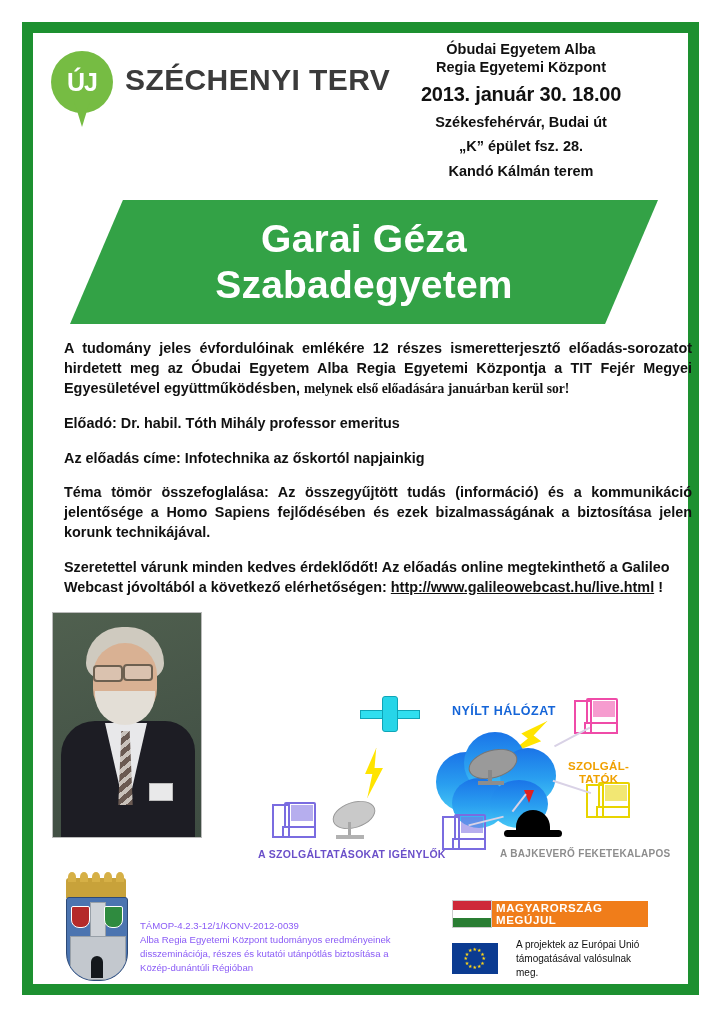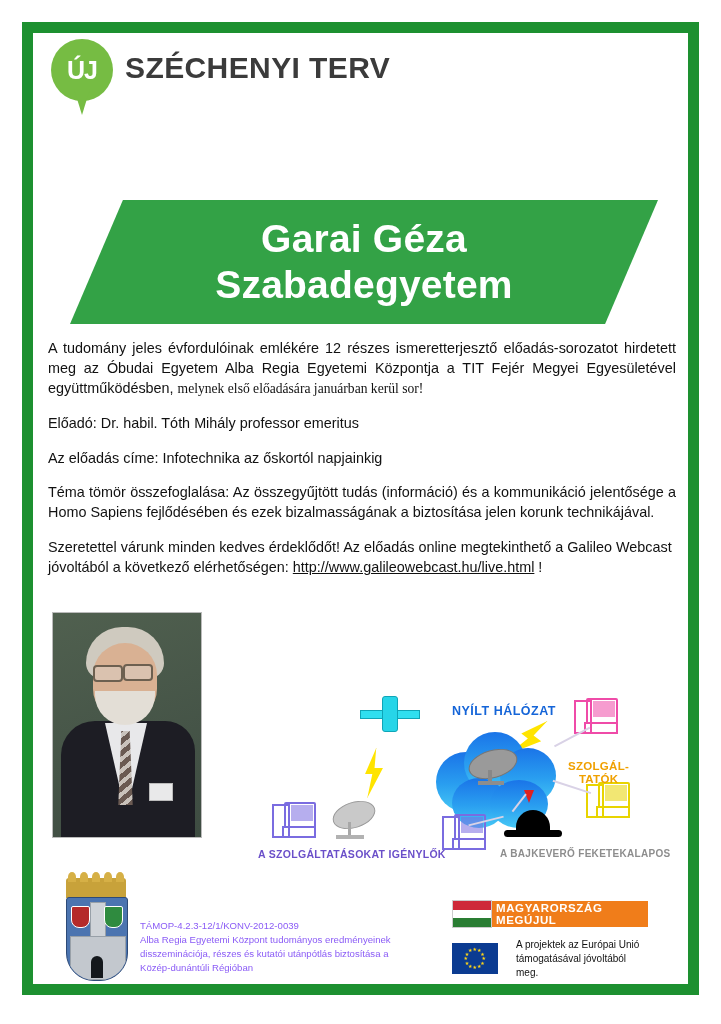--- a/index.html
+++ b/index.html
@@ -16,21 +16,21 @@
     position:absolute;left:22px;top:22px;
     width:677px;height:973px;
     border:11px solid #1d9030;
     box-sizing:border-box;
     background:#ffffff;
   }
 
   
   .header{position:absolute;left:33px;top:33px;width:655px;height:165px;}
 
-  .logo-wrap{position:absolute;left:18px;top:6px;width:320px;height:86px;}
+  .logo-wrap{position:absolute;left:18px;top:18px;width:320px;height:86px;}
   .pin{
     position:absolute;left:0;top:0;width:62px;height:62px;border-radius:50%;
     background:#76bc43;
   }
   .pin-tail{
     position:absolute;left:23px;top:50px;width:0;height:0;
     border-left:8px solid transparent;border-right:8px solid transparent;
     border-top:26px solid #76bc43;
   }
   .pin-text{
@@ -59,21 +59,21 @@
     background:#33a246;
     clip-path:polygon(9% 0, 100% 0, 91% 100%, 0% 100%);
     display:flex;flex-direction:column;align-items:center;justify-content:center;
   }
   .banner-line{
     color:#ffffff;font-size:39px;font-weight:bold;line-height:1.17;
     text-align:center;letter-spacing:0.2px;
   }
 
   
-  .body{position:absolute;left:48px;top:339px;width:628px;color:#111;}
+  .body{position:absolute;left:64px;top:339px;width:628px;color:#111;font-weight:bold;}
   .para{font-size:14.4px;line-height:1.38;margin-bottom:15px;text-align:left;}
   .para.just{text-align:justify;}
   .serif-in{font-family:"Liberation Serif", serif;font-size:13.6px;}
   .link{text-decoration:underline;color:#111;}
 
   
   .photo{
     position:absolute;left:52px;top:612px;width:148px;height:224px;
     background:#4a5a4e;border:1px solid #bbb;overflow:hidden;
   }
@@ -165,20 +165,28 @@
   <div class="frame"></div>
 
   <div class="header">
     <div class="logo-wrap">
       <div class="pin"></div>
       <div class="pin-tail"></div>
       <div class="pin-text">ÚJ</div>
       <div class="logo-title">SZÉCHENYI TERV</div>
     </div>
 
+    <div class="header-info">
+      <div class="hdr-line hdr-org">Óbudai Egyetem Alba</div>
+      <div class="hdr-line hdr-org">Regia Egyetemi Központ</div>
+      <div class="hdr-line hdr-date">2013. január 30. 18.00</div>
+      <div class="hdr-line hdr-addr">Székesfehérvár, Budai út</div>
+      <div class="hdr-line hdr-addr">„K” épület fsz. 28.</div>
+      <div class="hdr-line hdr-addr">Kandó Kálmán terem</div>
+    </div>
   </div>
 
   <div class="banner">
     <div class="banner-line">Garai Géza</div>
     <div class="banner-line">Szabadegyetem</div>
   </div>
 
   <div class="body">
     <div class="para just"><span>A tudomány jeles évfordulóinak emlékére 12 részes ismeretterjesztő előadás-sorozatot hirdetett meg az Óbudai Egyetem Alba Regia Egyetemi Központja a TIT Fejér Megyei Egyesületével együttműködésben, </span><span class="serif-in">melynek első előadására januárban kerül sor!</span></div>
     <div class="para">Előadó: Dr. habil. Tóth Mihály professor emeritus</div>
@@ -319,17 +327,17 @@
           <span class="eu-star" style="left: 25px; top: 20.7942px;">★</span>
           <span class="eu-star" style="left: 20.5px; top: 22px;">★</span>
           <span class="eu-star" style="left: 16px; top: 20.7942px;">★</span>
           <span class="eu-star" style="left: 12.7058px; top: 17.5px;">★</span>
           <span class="eu-star" style="left: 11.5px; top: 13px;">★</span>
           <span class="eu-star" style="left: 12.7058px; top: 8.5px;">★</span>
           <span class="eu-star" style="left: 16px; top: 5.20577px;">★</span>
         </div>
       <div class="eu-text">
         <div>A projektek az Európai Unió</div>
-        <div>támogatásával jóvoltából meg.</div>
+        <div>támogatásával valósulnak meg.</div>
       </div>
     </div>
   </div>
 </div>
 
 </body></html>

